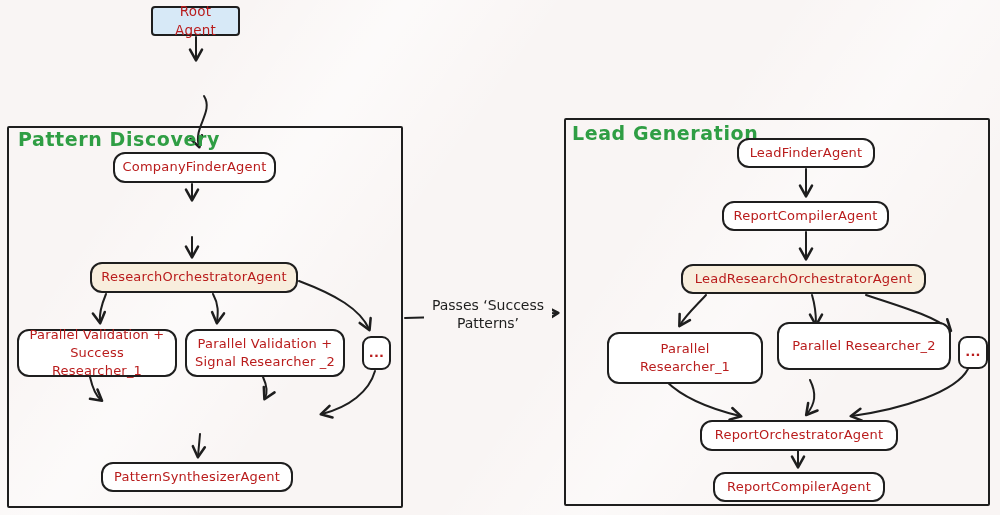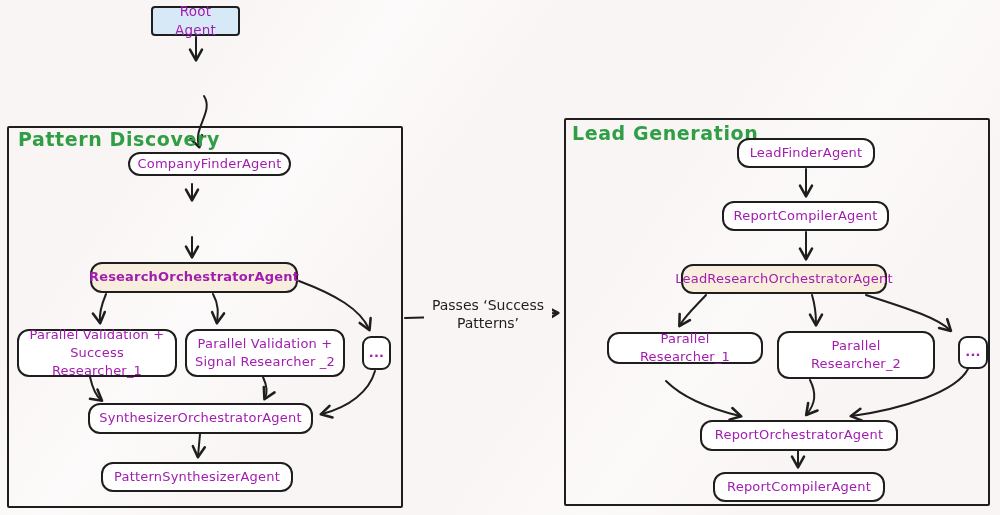--- a/index.html
+++ b/index.html
@@ -22,21 +22,21 @@
       #f9f5f4;
     color:#1e1e1e;
   }
   .arrows{position:absolute;left:0;top:0;z-index:1;}
   .node{
     position:absolute;box-sizing:border-box;z-index:2;
     border:2px solid #1e1e1e;border-radius:12px;
     background:#ffffff;
     display:flex;align-items:center;justify-content:center;
     text-align:center;font-size:13px;line-height:1.4;
-    padding:0 6px;color:#a21caf;
+    padding:0 6px;color:#b91c1c;
     letter-spacing:0.2px;
   }
   .node.root{border-radius:4px;background:#d7e9f7;font-size:13.5px;}
   .node.orchestrator{background:#f8eedd;}
   .node.ellipsis{border-radius:9px;font-weight:700;font-size:13px;padding:0;}
   .container-box{
     position:absolute;box-sizing:border-box;z-index:0;
     border:2px solid #1e1e1e;border-radius:2px;
     background:transparent;
   }
@@ -85,35 +85,34 @@
       <path d="M968,369 C956,392 902,409 852,416" marker-end="url(#ah)"></path>
       <path d="M798,451 L798,466" marker-end="url(#ah)"></path>
     </g>
   </svg>
 
   <div class="node root" style="left:151px;top:6px;width:89px;height:30px;">Root Agent</div>
 
   <div class="container-box" style="left:7px;top:126px;width:396px;height:382px;"></div>
   <div class="section-title" style="left:18px;top:128px;">Pattern Discovery</div>
 
-  <div class="node" style="left:128px;top:152px;width:163px;height:24px;">CompanyFinderAgent</div>
-  <div class="node orchestrator" style="left:90px;top:262px;width:208px;height:31px;font-weight:bold;">ResearchOrchestratorAgent</div>
+  <div class="node" style="left:113px;top:152px;width:163px;height:31px;">CompanyFinderAgent</div>
+  <div class="node orchestrator" style="left:90px;top:262px;width:208px;height:31px;">ResearchOrchestratorAgent</div>
   <div class="node" style="left:17px;top:329px;width:160px;height:48px;">Parallel Validation + Success Researcher_1</div>
   <div class="node" style="left:185px;top:329px;width:160px;height:48px;">Parallel Validation + Signal Researcher _2</div>
   <div class="node ellipsis" style="left:362px;top:336px;width:29px;height:34px;">...</div>
-  <div class="node" style="left:88px;top:403px;width:225px;height:31px;">SynthesizerOrchestratorAgent</div>
   <div class="node" style="left:101px;top:462px;width:192px;height:30px;">PatternSynthesizerAgent</div>
 
   <div class="transfer-label" style="left:424px;top:296px;width:128px;">Passes ‘Success Patterns’</div>
 
   <div class="container-box" style="left:564px;top:118px;width:426px;height:388px;"></div>
   <div class="section-title" style="left:572px;top:122px;">Lead Generation</div>
 
   <div class="node" style="left:737px;top:138px;width:138px;height:30px;">LeadFinderAgent</div>
   <div class="node" style="left:722px;top:201px;width:167px;height:30px;">ReportCompilerAgent</div>
-  <div class="node orchestrator" style="left:681px;top:264px;width:206px;height:30px;">LeadResearchOrchestratorAgent</div>
-  <div class="node" style="left:607px;top:332px;width:156px;height:32px;">Parallel Researcher_1</div>
-  <div class="node" style="left:777px;top:331px;width:158px;height:48px;">Parallel Researcher_2</div>
+  <div class="node orchestrator" style="left:681px;top:264px;width:245px;height:30px;">LeadResearchOrchestratorAgent</div>
+  <div class="node" style="left:607px;top:332px;width:156px;height:52px;">Parallel Researcher_1</div>
+  <div class="node" style="left:777px;top:322px;width:174px;height:48px;">Parallel Researcher_2</div>
   <div class="node ellipsis" style="left:958px;top:336px;width:30px;height:33px;">...</div>
   <div class="node" style="left:700px;top:420px;width:198px;height:31px;">ReportOrchestratorAgent</div>
   <div class="node" style="left:713px;top:472px;width:172px;height:30px;">ReportCompilerAgent</div>
 
 </div>
 
 </body></html>

